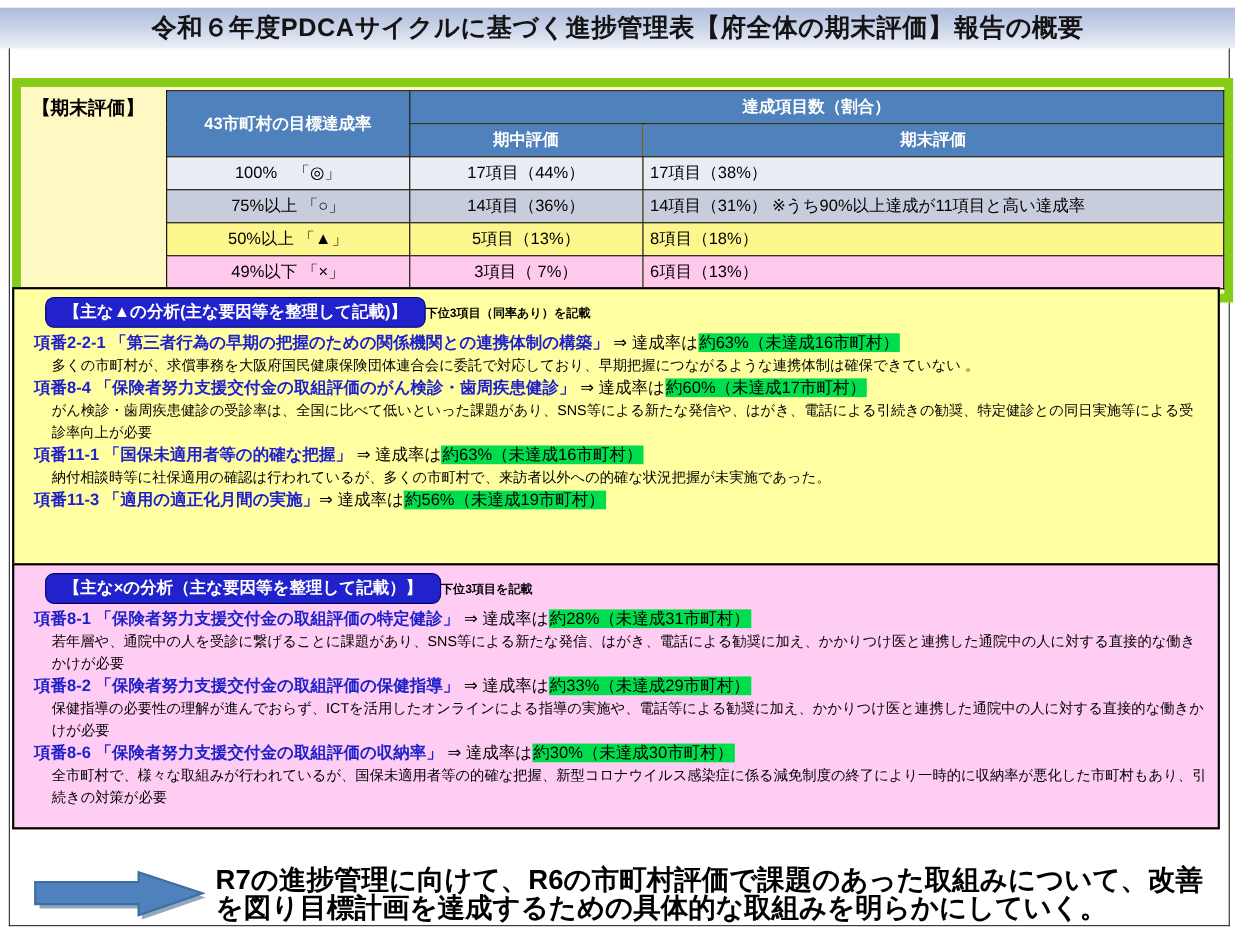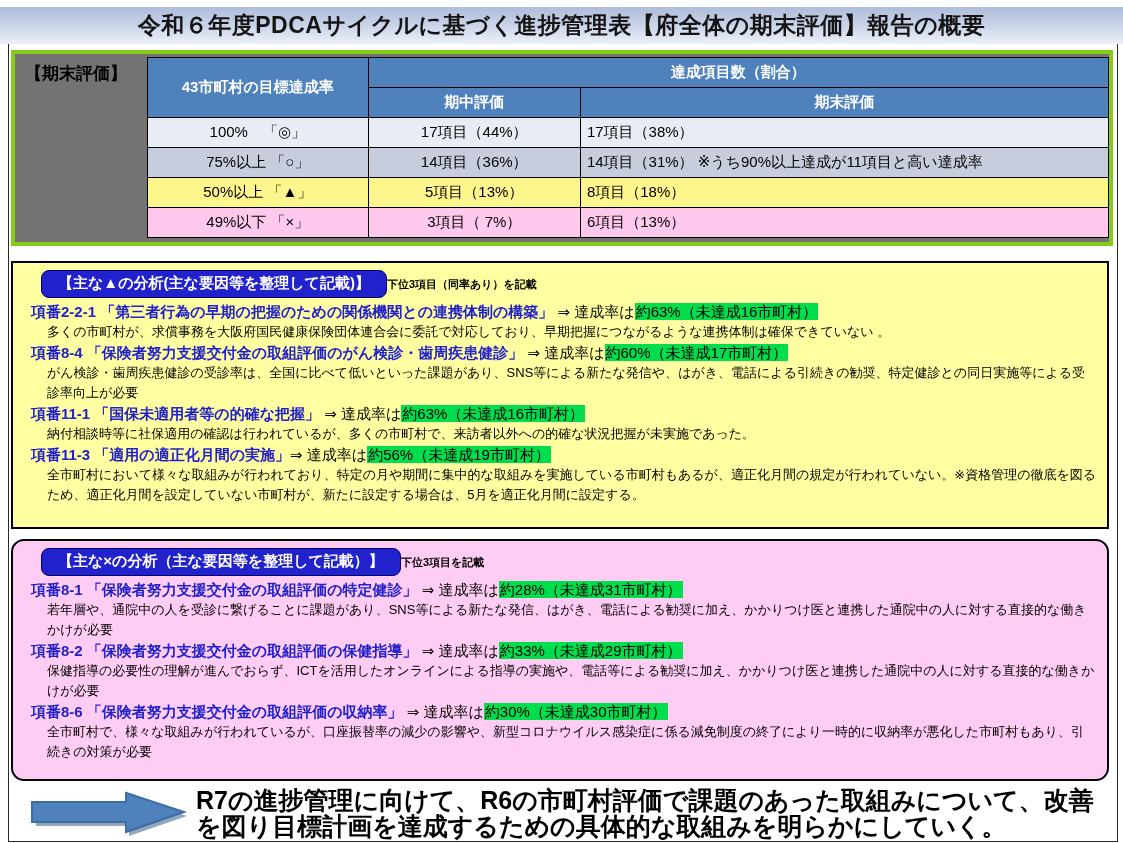--- a/index.html
+++ b/index.html
@@ -16,22 +16,22 @@
   }
   .banner-title{font-size:23px;font-weight:bold;color:#141414;letter-spacing:.5px;}
   
   .page-frame{
     position:absolute;left:8px;top:44px;width:1108px;height:797px;
     border-left:1px solid #2a2a2a;border-right:1px solid #2a2a2a;border-bottom:1px solid #2a2a2a;
     pointer-events:none;
   }
   
   .eval-box{
-    position:absolute;left:11px;top:50px;width:1094px;height:188px;
-    background:#737373;border:4px solid #84cc16;
+    position:absolute;left:11px;top:71px;width:1094px;height:188px;
+    background:#fef9c3;border:8px solid #84cc16;
   }
   .eval-label{position:absolute;left:10px;top:8px;font-size:17px;font-weight:bold;}
   table.eval{
     position:absolute;left:132px;top:3px;border-collapse:collapse;table-layout:fixed;
   }
   table.eval th,table.eval td{
     border:1px solid #000;font-size:15px;padding:0 6px;height:29px;white-space:nowrap;overflow:hidden;
   }
   table.eval th{background:#4f81bd;color:#fff;font-weight:bold;text-align:center;}
   th.corner{width:208px;}
@@ -42,21 +42,21 @@
   tr.r0 td{background:#e8ecf4;}
   tr.r1 td{background:#c7cddc;}
   tr.r2 td{background:#fdf68c;}
   tr.r3 td{background:#ffc9ee;}
   
   .panel{
     position:absolute;left:11px;border:2px solid #000;box-sizing:border-box;
     padding:5px 10px 0 18px;
   }
   .panel-yellow{top:261px;width:1098px;height:268px;background:#ffffa1;}
-  .panel-pink{top:539px;width:1098px;height:242px;background:#ffccf3;border-radius:13px;}
+  .panel-pink{top:512px;width:1098px;height:242px;background:#ffccf3;}
   .analysis-header{display:flex;align-items:center;margin:2px 0 3px 10px;}
   .badge{
     background:#2222cc;color:#fff;font-weight:bold;font-size:15px;
     padding:3px 16px 4px;border-radius:8px;border:1px solid #000070;white-space:nowrap;
   }
   .note{font-size:11px;font-weight:bold;}
   .item{margin:0;}
   .item-heading{font-size:15px;line-height:21px;white-space:nowrap;}
   .item-heading .blue{color:#2121cc;font-weight:bold;}
   .item-heading .lead{color:#000;}
@@ -140,21 +140,20 @@
     <div class="item-heading">
       <span class="blue">項番11-1 「国保未適用者等の的確な把握」</span><span class="lead"> ⇒ 達成率は</span><span class="hl">約63%（未達成16市町村）</span>
     </div>
     <div class="item-body">納付相談時等に社保適用の確認は行われているが、多くの市町村で、来訪者以外への的確な状況把握が未実施であった。</div>
   </div>
 
   <div class="item">
     <div class="item-heading">
       <span class="blue">項番11-3 「適用の適正化月間の実施」</span><span class="lead">⇒ 達成率は</span><span class="hl">約56%（未達成19市町村）</span>
     </div>
-    <div class="item-body">全市町村において様々な取組みが行われており、特定の月や期間に集中的な取組みを実施している市町村もあるが、適正化月間の規定が行われていない。※資格管理の徹底を図るため、適正化月間を設定していない市町村が、新たに設定する場合は、5月を適正化月間に設定する。</div>
   </div>
 </div>
 
 <div class="panel panel-pink">
   <div class="analysis-header">
     <span class="badge">【主な×の分析（主な要因等を整理して記載）】</span>
     <span class="note">下位3項目を記載</span>
   </div>
 
   <div class="item">
@@ -168,21 +167,21 @@
     <div class="item-heading">
       <span class="blue">項番8-2 「保険者努力支援交付金の取組評価の保健指導」</span><span class="lead"> ⇒ 達成率は</span><span class="hl">約33%（未達成29市町村）</span>
     </div>
     <div class="item-body">保健指導の必要性の理解が進んでおらず、ICTを活用したオンラインによる指導の実施や、電話等による勧奨に加え、かかりつけ医と連携した通院中の人に対する直接的な働きかけが必要</div>
   </div>
 
   <div class="item">
     <div class="item-heading">
       <span class="blue">項番8-6 「保険者努力支援交付金の取組評価の収納率」</span><span class="lead"> ⇒ 達成率は</span><span class="hl">約30%（未達成30市町村）</span>
     </div>
-    <div class="item-body">全市町村で、様々な取組みが行われているが、口座振替率の減少の影響や、新型コロナウイルス感染症に係る減免制度の終了により一時的に収納率が悪化した市町村もあり、引続きの対策が必要</div>
+    <div class="item-body">全市町村で、様々な取組みが行われているが、国保未適用者等の的確な把握、新型コロナウイルス感染症に係る減免制度の終了により一時的に収納率が悪化した市町村もあり、引続きの対策が必要</div>
   </div>
 </div>
 
 <div class="arrow-wrap">
   <svg width="162" height="46" viewBox="0 0 162 46">
     <polygon points="8,14 101,14 101,6 159,25 101,45 101,35 8,35" fill="#3a6186" opacity="0.55"></polygon>
     <polygon points="4,11 98,11 98,2 156,21 98,41 98,31 4,31" fill="#4f81bd" stroke="#3c6ea5" stroke-width="2"></polygon>
   </svg>
 </div>
 <div class="conclusion-text">R7の進捗管理に向けて、R6の市町村評価で課題のあった取組みについて、改善を図り目標計画を達成するための具体的な取組みを明らかにしていく。</div>

